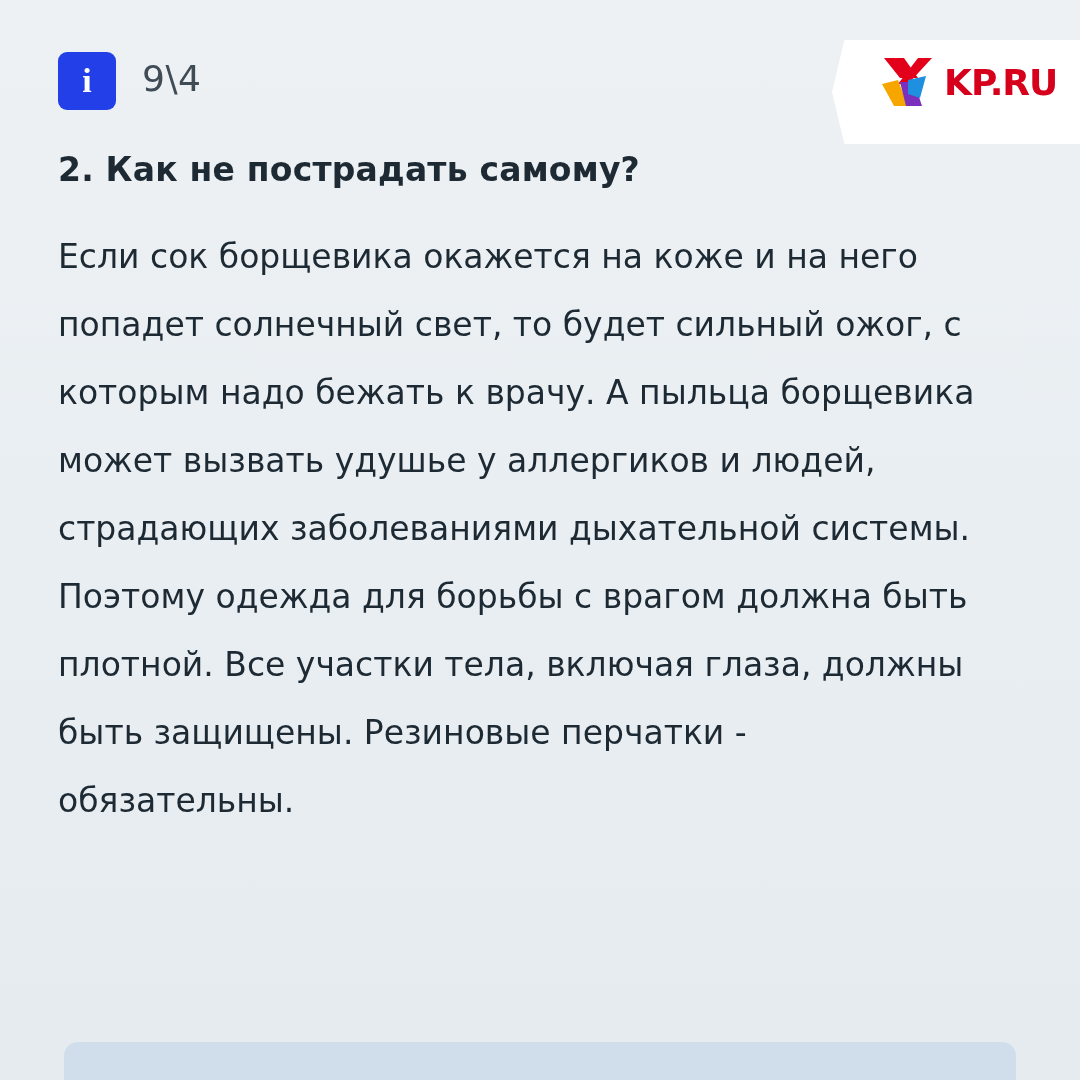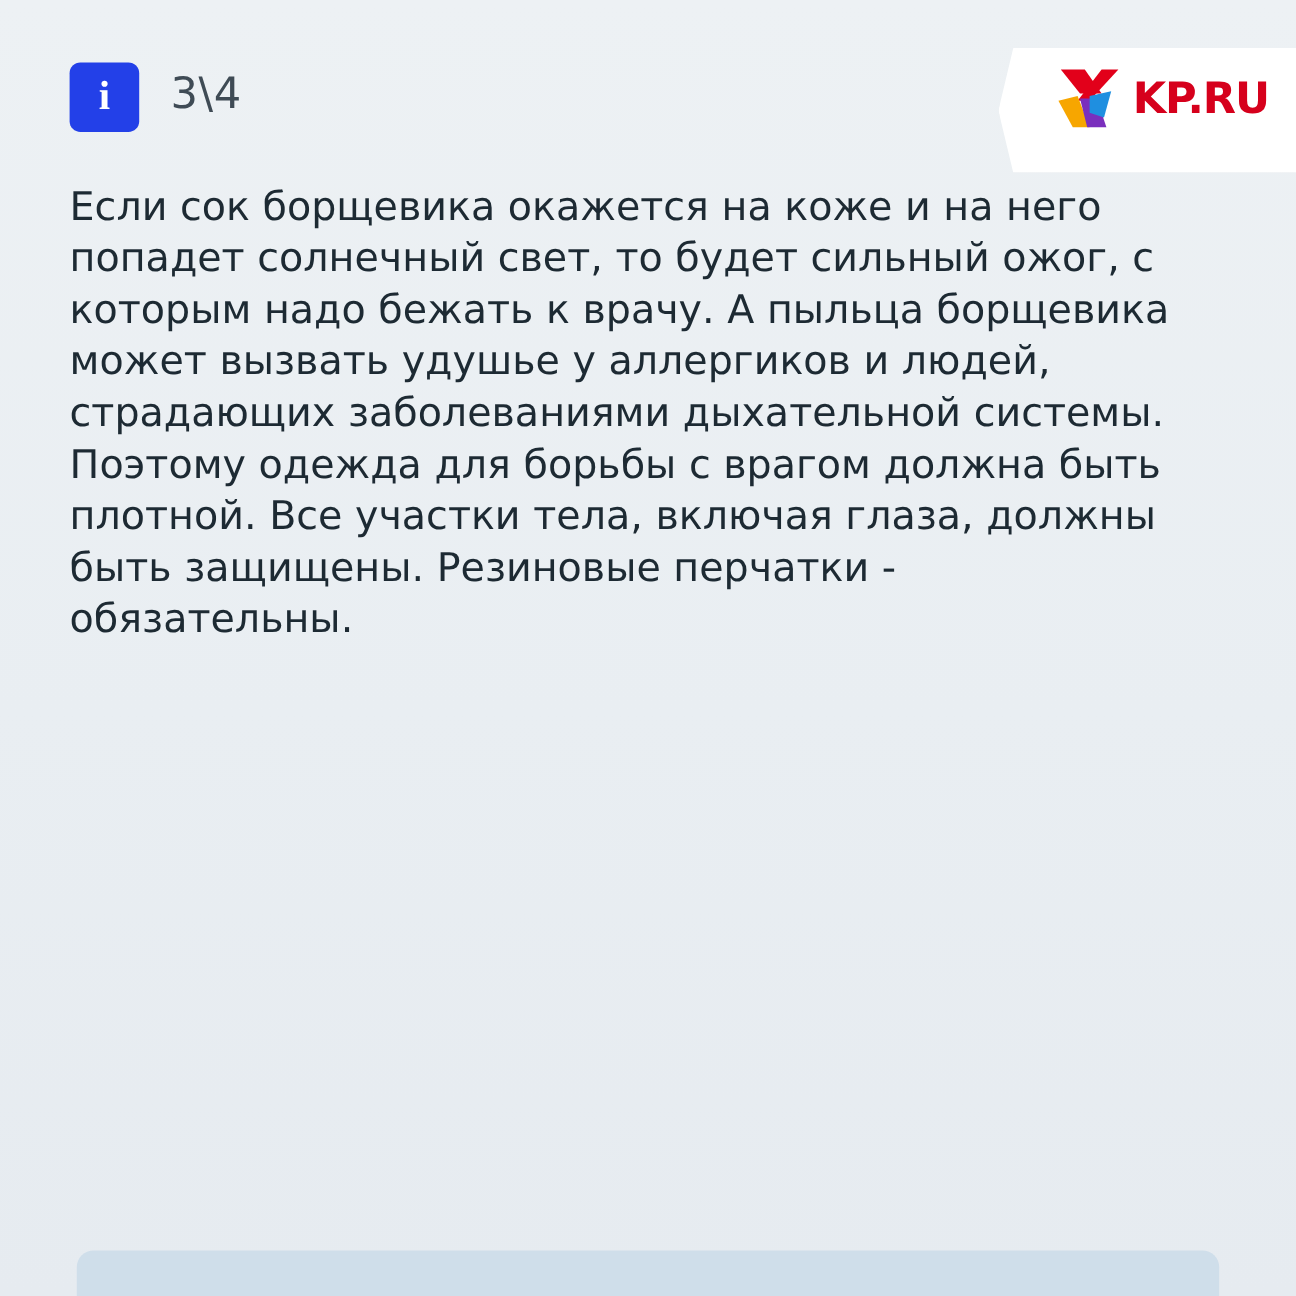--- a/index.html
+++ b/index.html
@@ -106,21 +106,21 @@
     font-size: 33px;
     font-weight: bold;
     color: #1d2a33;
     margin: 0 0 34px 0;
     letter-spacing: 0.2px;
     font-family: "DejaVu Sans", sans-serif;
   }
 
   .para {
     font-size: 33px;
-    line-height: 43px;
+    line-height: 68px;
     color: #1d2a33;
     margin: 0 0 34px 0;
     font-family: "DejaVu Sans", sans-serif;
   }
 
   
   .bottom-panel {
     position: absolute;
     left: 64px;
     right: 64px;
@@ -132,36 +132,37 @@
 </style>
 </head>
 <body>
 
 <div class="slide">
 
   <div class="header">
     <div class="info-badge">
       <span>i</span>
     </div>
-    <div class="page-counter">3\4</div>
+    <div class="page-counter">9\4</div>
   </div>
 
   <div class="logo-wrap">
     <div class="logo-shape"></div>
     <div class="logo-mark">
       <svg viewBox="0 0 56 56" width="56" height="56" aria-hidden="true">
         <polygon points="6,4 26,4 40,24 22,24" fill="#e2001a"></polygon>
         <polygon points="40,4 54,4 30,30 20,30" fill="#e2001a"></polygon>
         <polygon points="4,30 20,26 30,52 16,52" fill="#f7a600"></polygon>
         <polygon points="22,28 36,28 44,52 28,52" fill="#7a2fbd"></polygon>
         <polygon points="30,26 48,22 42,44 30,40" fill="#1f8fe0"></polygon>
       </svg>
     </div>
     <div class="logo-text">KP.RU</div>
   </div>
 
   <div class="content">
+    <h1 class="headline">2. Как не пострадать самому?</h1>
     <p class="para">Если сок борщевика окажется на коже и на него попадет солнечный свет, то будет сильный ожог, с которым надо бежать к врачу. А пыльца борщевика может вызвать удушье у аллергиков и людей, страдающих заболеваниями дыхательной системы. Поэтому одежда для борьбы с врагом должна быть плотной. Все участки тела, включая глаза, должны быть защищены. Резиновые перчатки - обязательны.</p>
   </div>
 
   <div class="bottom-panel"></div>
 
 </div>
 
 </body></html>

